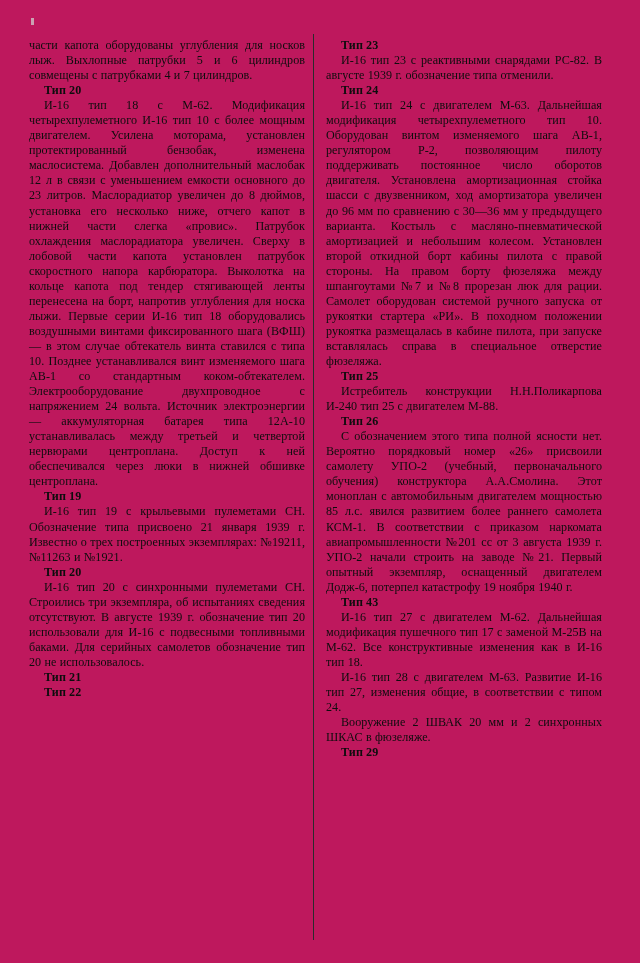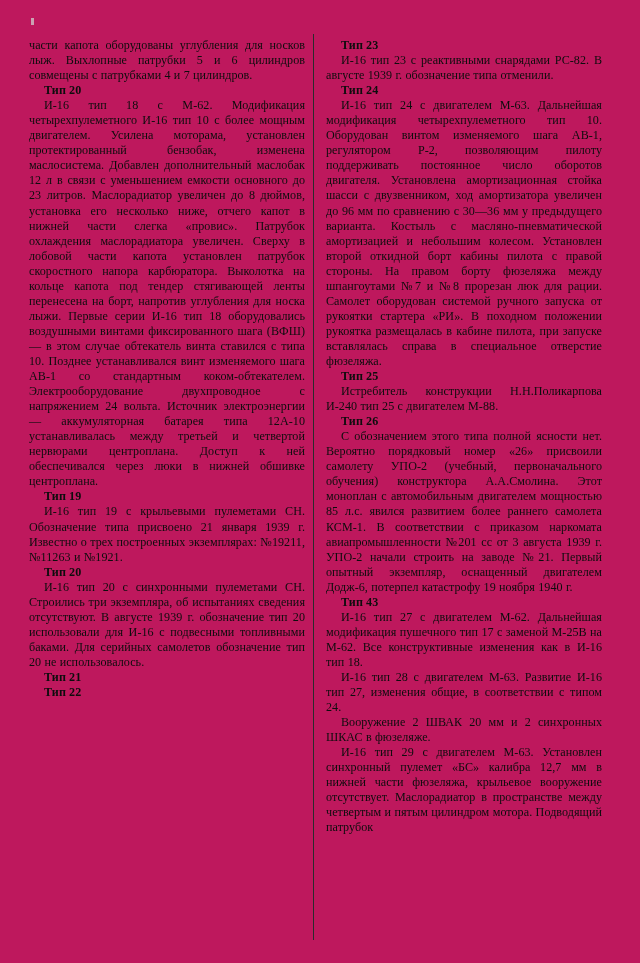--- a/index.html
+++ b/index.html
@@ -105,17 +105,17 @@
         <h3 class="heading">Тип 24</h3>
         <p class="body">И-16 тип 24 с двигателем М-63. Дальнейшая модификация четырехпулеметного тип 10. Оборудован винтом изменяемого шага АВ-1, регулятором Р-2, позволяющим пилоту поддерживать постоянное число оборотов двигателя. Установлена амортизационная стойка шасси с двузвенником, ход амортизатора увеличен до 96 мм по сравнению с 30—36 мм у предыдущего варианта. Костыль с масляно-пневматической амортизацией и небольшим колесом. Установлен второй откидной борт кабины пилота с правой стороны. На правом борту фюзеляжа между шпангоутами №7 и №8 прорезан люк для рации. Самолет оборудован системой ручного запуска от рукоятки стартера «РИ». В походном положении рукоятка размещалась в кабине пилота, при запуске вставлялась справа в специальное отверстие фюзеляжа.</p>
         <h3 class="heading">Тип 25</h3>
         <p class="body">Истребитель конструкции Н.Н.Поликарпова И-240 тип 25 с двигателем М-88.</p>
         <h3 class="heading">Тип 26</h3>
         <p class="body">С обозначением этого типа полной ясности нет. Вероятно порядковый номер «26» присвоили самолету УПО-2 (учебный, первоначального обучения) конструктора А.А.Смолина. Этот моноплан с автомобильным двигателем мощностью 85 л.с. явился развитием более раннего самолета КСМ-1. В соответствии с приказом наркомата авиапромышленности №201 сс от 3 августа 1939 г. УПО-2 начали строить на заводе №21. Первый опытный экземпляр, оснащенный двигателем Додж-6, потерпел катастрофу 19 ноября 1940 г.</p>
         <h3 class="heading">Тип 43</h3>
         <p class="body">И-16 тип 27 с двигателем М-62. Дальнейшая модификация пушечного тип 17 с заменой М-25В на М-62. Все конструктивные изменения как в И-16 тип 18.</p>
         <p class="body">И-16 тип 28 с двигателем М-63. Развитие И-16 тип 27, изменения общие, в соответствии с типом 24.</p>
         <p class="body">Вооружение 2 ШВАК 20 мм и 2 синхронных ШКАС в фюзеляже.</p>
-        <p class="body">И-16 тип 29 с двигателем М-63. Установлен синхронный пулемет «БС» калибра 12,7 мм в нижней части фюзеляжа, крыльевое вооружение отсутствует. Маслорадиатор в пространстве между четвертым и пятым цилиндром мотора. Подводящий патрубок</p>
+        <h3 class="heading">Тип 29</h3>
       </div>
   </div>
 
 </div>
 
 </body></html>

